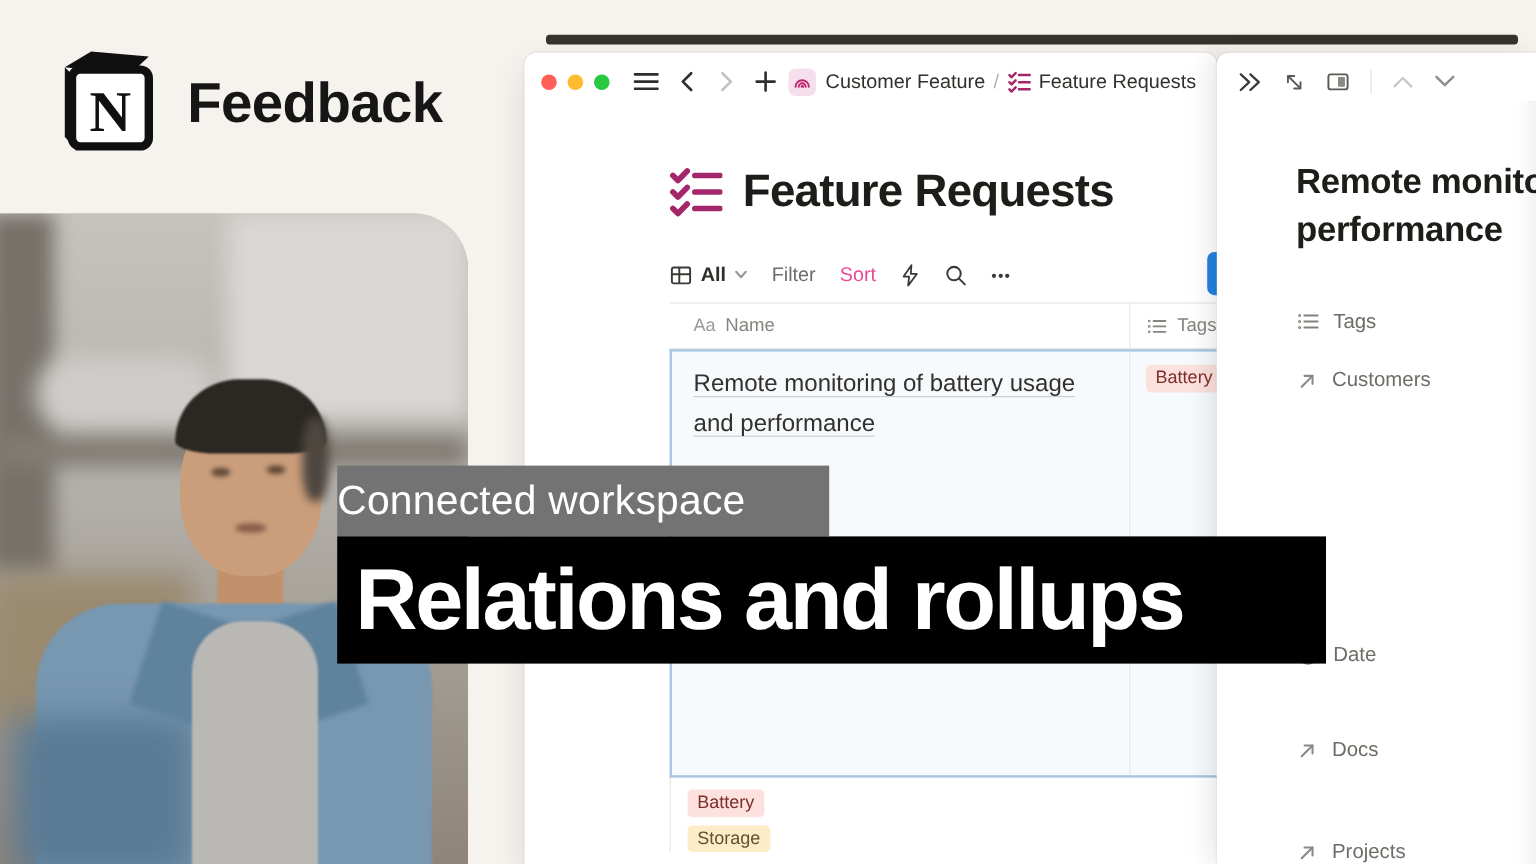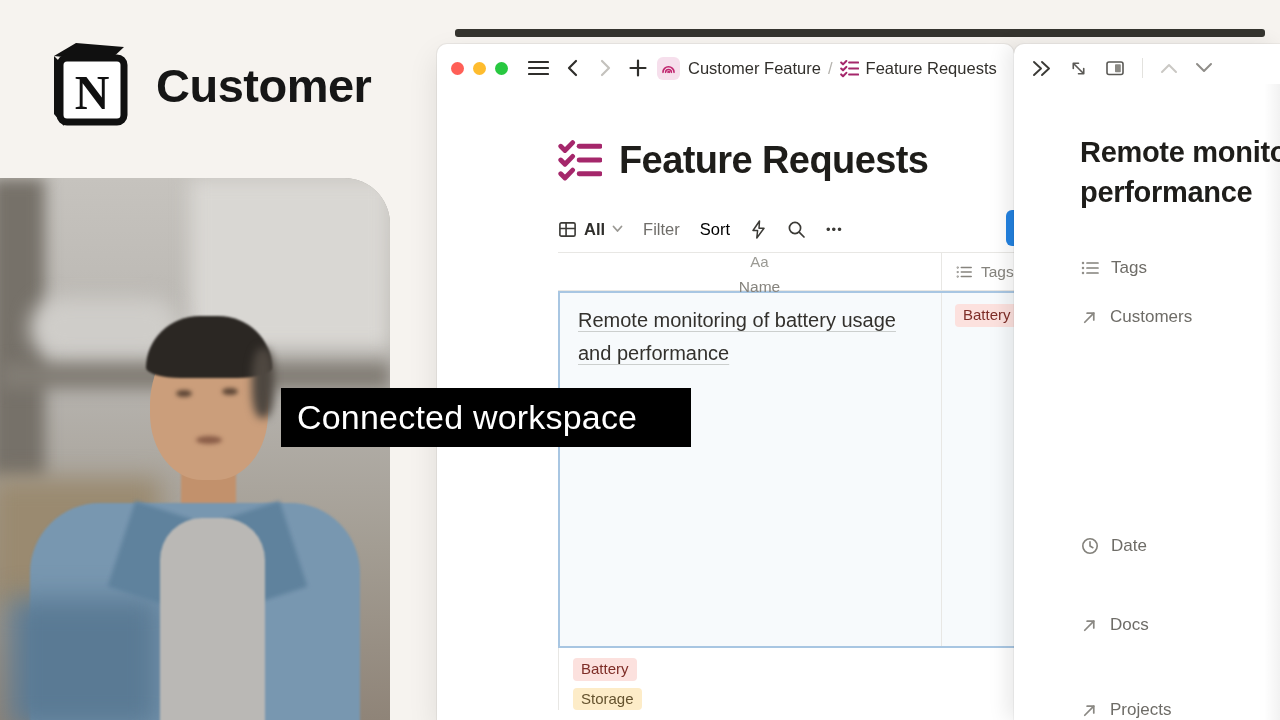--- a/index.html
+++ b/index.html
@@ -53,30 +53,30 @@
   .crumb-sep { color:#b5b3ae; margin:0 7px; font-size:16.5px; }
   .crumb-tail { display:flex; align-items:center; gap:7px; flex:1; overflow:hidden; white-space:nowrap; }
 
   .page-title-row { position:absolute; left:121px; top:94px; display:flex; align-items:center; gap:17px; }
   .page-title { font-size:38px; font-weight:700; color:#1e1d1a; letter-spacing:-0.6px; }
 
   .toolbar { position:absolute; left:121px; top:166px; right:0; height:38px; display:flex; align-items:center; }
   .view-chip { display:flex; align-items:center; gap:7px; margin-right:20px; }
   .view-label { font-size:16.5px; font-weight:700; color:#2f2e2b; }
   .tool-text { font-size:16.5px; color:#6f6d69; margin-right:20px; }
-  .tool-text.sort { color:#000000; }
+  .tool-text.sort { color:#ec4899; }
   .tool-ico { margin-right:20px; }
   .new-btn { position:absolute; left:448px; top:0; height:36px; display:flex; align-items:stretch; background:#2383E2; border-radius:6px; color:#fff; overflow:hidden; }
   .new-btn-main { display:flex; align-items:center; padding:0 12px 0 14px; font-size:16.5px; font-weight:700; }
   .new-btn-split { width:1px; background:rgba(255,255,255,0.45); margin:6px 0; }
   .new-btn-chev { display:flex; align-items:center; padding:0 10px; }
 
   .table { position:absolute; left:121px; top:208px; right:0; bottom:0; }
   .thead { display:flex; height:39px; border-top:1px solid #E8E7E4; border-bottom:1px solid #E8E7E4; color:#86847e; font-size:15.5px; }
-  .th-name { width:383px; display:flex; align-items:center; padding-left:20px; gap:8px;flex-direction:column; }
+  .th-name { width:383px; display:flex; align-items:center; padding-left:20px; gap:8px; }
   .th-prefix { color:#9b9a94; font-size:15px; }
   .th-tags { flex:1; display:flex; align-items:center; gap:8px; border-left:1px solid #E8E7E4; padding-left:13px; overflow:hidden; }
   .row-sel { display:flex; height:357px; background:#F7FAFC; border:2px solid #A8C6E2; border-right:none; }
   .row-sel .cell-name { width:381px; padding:11px 20px 0 18px; }
   .row-sel .cell-tags { flex:1; border-left:1px solid #E8E7E4; padding:11px 0 0 13px; overflow:hidden; }
   .row { display:flex; }
   .row .cell-name { width:383px; padding:10px 20px 0 20px; }
   .row .cell-tags { flex:1; border-left:1px solid #E8E7E4; padding:10px 0 0 14px; overflow:hidden; display:flex; flex-direction:column; gap:7px; align-items:flex-start; }
   .page-link { font-size:20px; line-height:1.65; color:#33312d; font-weight:500;
                text-decoration:underline; text-decoration-color:rgba(55,53,47,0.22); text-underline-offset:4px; text-decoration-thickness:1px; }
@@ -88,38 +88,38 @@
   .side-panel { left:1014px; top:44px; width:266px; height:676px; border-radius:10px 0 0 0;
                 box-shadow:-7px 0 20px rgba(0,0,0,0.09), 0 0 0 1px rgba(0,0,0,0.04); }
   .side-panel .topbar { padding:0 18px; gap:17px; }
   .vdiv { width:1px; height:20px; background:#E3E2DE; }
   .sp-title { position:absolute; left:66px; top:88px; width:560px; font-size:29px; font-weight:700; color:#1e1d1a; line-height:1.38; letter-spacing:-0.3px; white-space:nowrap; }
   .field { position:absolute; left:66px; display:flex; align-items:center; gap:11px; }
   .field-label { font-size:17px; color:#6e6c67; }
   .sp-scroll { position:absolute; right:0; top:40px; bottom:0; width:16px; background:linear-gradient(90deg, rgba(0,0,0,0) 0%, rgba(0,0,0,0.05) 100%); }
 
   
-  .kicker-box { position:absolute; left:281px; top:388px; width:410px; height:59px; background:#000000; color:#fff; display:flex; align-items:center; padding-left:16px; font-size:34px; font-weight:500; letter-spacing:0.2px; }
+  .kicker-box { position:absolute; left:281px; top:388px; width:410px; height:59px; background:#737373; color:#fff; display:flex; align-items:center; font-size:34px; font-weight:500; letter-spacing:0.2px; }
   .headline-box { position:absolute; left:281px; top:447px; width:824px; height:106px; background:#000; color:#fff; display:flex; align-items:center; padding-left:15px; font-size:72px; font-weight:700; letter-spacing:-2px; }
 </style>
 </head>
 <body>
 
 <div id="stage">
 
   <div class="brand">
     <span>
       <svg width="84" height="90" viewBox="0 0 84 90">
         <polygon points="8,16 30,3 78,7 62,22" fill="#101010"></polygon>
         <polygon points="8,16 8,74 18,86 18,26" fill="#101010"></polygon>
         <rect x="14" y="18" width="64" height="64" rx="7" fill="#ffffff" stroke="#101010" stroke-width="7"></rect>
         <text x="46" y="69" text-anchor="middle" font-family="Liberation Serif, serif" font-weight="700" font-size="48" fill="#101010">N</text>
       </svg>
     </span>
-    <span class="brand-name">Customer</span>
+    <span class="brand-name">Feedback</span>
   </div>
 
   <div class="photo">
     <div class="ph ph-bg"></div>
     <div class="ph ph-pane"></div>
     <div class="ph ph-mullion-v"></div>
     <div class="ph ph-car"></div>
     <div class="ph ph-mullion-h"></div>
     <div class="ph ph-shelf"></div>
     <div class="ph ph-neck"></div>
@@ -369,14 +369,17 @@
       </span>
       <span class="field-label">Projects</span>
     </div>
 
     <div class="sp-scroll"></div>
   </section>
 
   <div class="kicker-box">
     <span>Connected workspace</span>
   </div>
+  <div class="headline-box">
+    <span>Relations and rollups</span>
+  </div>
 
 </div>
 
 </body></html>

